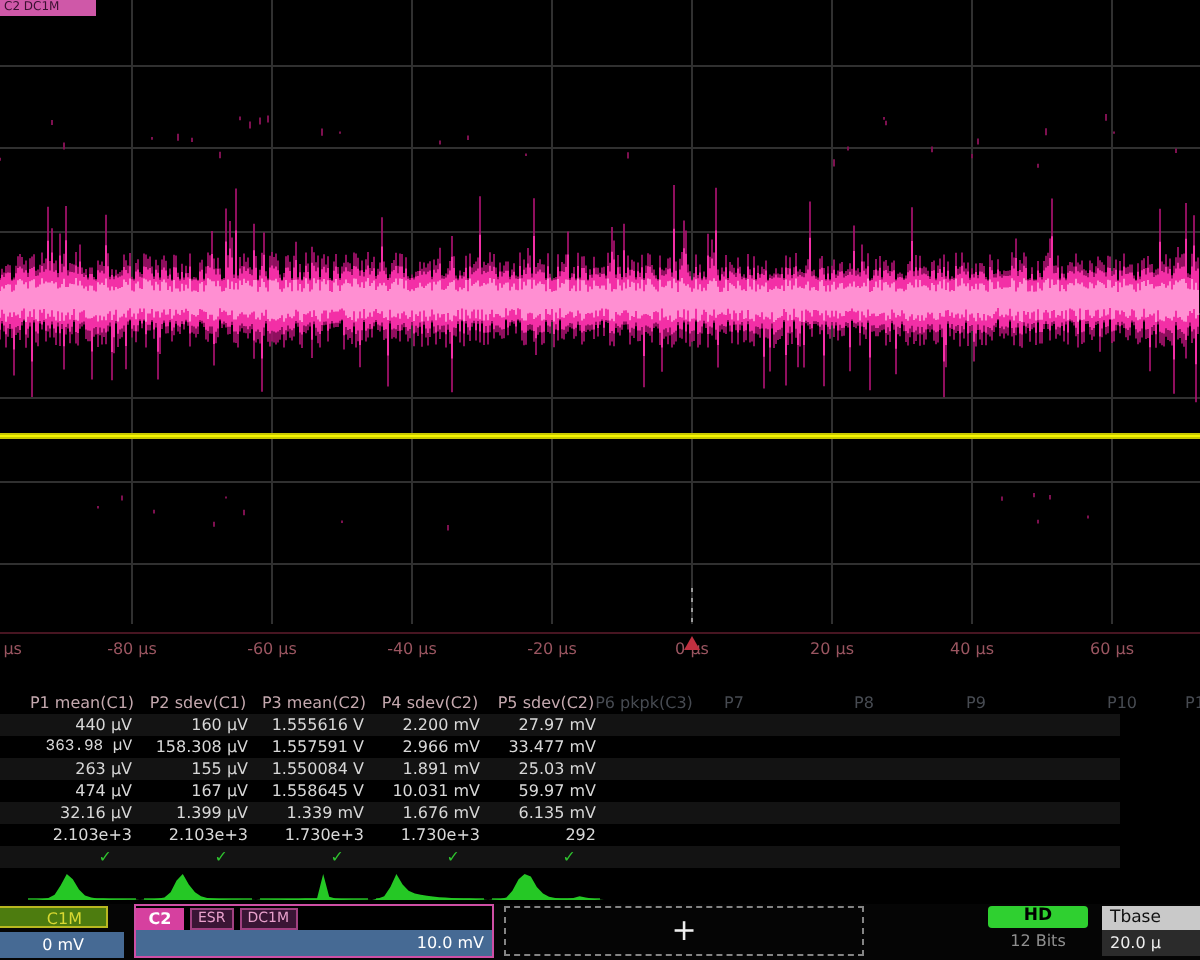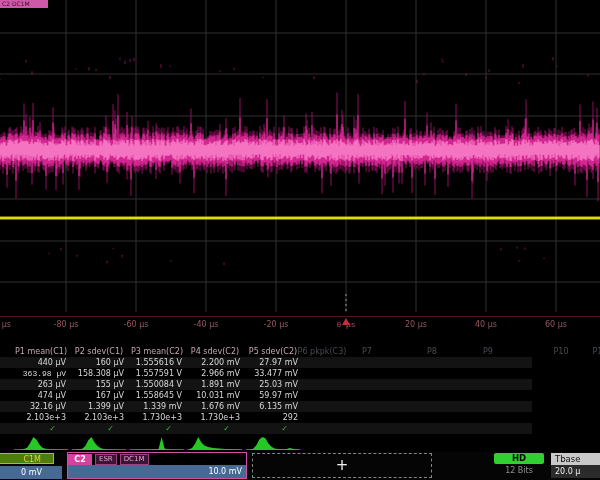--- a/index.html
+++ b/index.html
@@ -11,21 +11,21 @@
         color:#3a1030;font-size:6px;line-height:8px;padding-left:2px;overflow:hidden;
         white-space:nowrap;}
   
   .axis{position:absolute;left:0;top:312px;width:600px;height:22px;background:#000;}
   .axis-line{position:absolute;left:0;top:4px;width:600px;height:1px;background:#471521;}
   .tick{position:absolute;top:8px;transform:translateX(-50%);font-size:8px;color:#9a5560;white-space:nowrap;}
   .trig{position:absolute;top:6px;width:0;height:0;border-left:4px solid transparent;
         border-right:4px solid transparent;border-bottom:7px solid #c03040;transform:translateX(-50%);}
   
   .ptable{position:absolute;left:0;top:346px;width:600px;height:88px;font-size:8px;color:#d8d8d8;}
-  .prow{position:absolute;left:0;width:532px;height:11px;line-height:11px;}
+  .prow{position:absolute;left:0;width:532px;height:11px;line-height:11px;padding-left:28px;}
   .pcell{position:absolute;height:11px;line-height:11px;width:58px;text-align:right;padding-right:4px;box-sizing:border-box;}
   .phead{text-align:center;color:#c4a8ae;padding-right:0;}
   .pdim{position:absolute;top:0;height:11px;line-height:11px;transform:translateX(-50%);
         color:#474b52;white-space:nowrap;}
   .pstripe{background:#131313;}
   .pcheck{color:#2fc42f;font-weight:bold;text-align:right;padding-right:14px;}
   
   .histrow{position:absolute;left:12px;top:436px;width:290px;height:15px;display:flex;}
   .hist{width:58px;height:15px;}
   
@@ -83,21 +83,21 @@
   <div class="anno">C2 DC1M</div>
 
   <div class="axis">
     <div class="axis-line"></div>
     <div id="ticks">
         <div class="tick" style="left: -4px; color: rgb(154, 85, 96);">-100 µs</div>
         <div class="tick" style="left: 66px; color: rgb(154, 85, 96);">-80 µs</div>
         <div class="tick" style="left: 136px; color: rgb(154, 85, 96);">-60 µs</div>
         <div class="tick" style="left: 206px; color: rgb(154, 85, 96);">-40 µs</div>
         <div class="tick" style="left: 276px; color: rgb(154, 85, 96);">-20 µs</div>
-        <div class="tick" style="left: 346px; color: rgb(154, 85, 96); font-family: Liberation Mono, monospace;">0 µs</div>
+        <div class="tick" style="left: 346px; color: rgb(154, 85, 96);">0 µs</div>
         <div class="tick" style="left: 416px; color: rgb(154, 85, 96);">20 µs</div>
         <div class="tick" style="left: 486px; color: rgb(154, 85, 96);">40 µs</div>
         <div class="tick" style="left: 556px; color: rgb(154, 85, 96);">60 µs</div>
       </div>
     <div class="trig" id="trig-marker" style="left: 346px;"></div>
   </div>
 
   <div class="ptable" id="ptable">
       <div class="prow " style="top: 0px;">
         <div class="pcell phead" style="left: 12px;">P1 mean(C1)</div>

